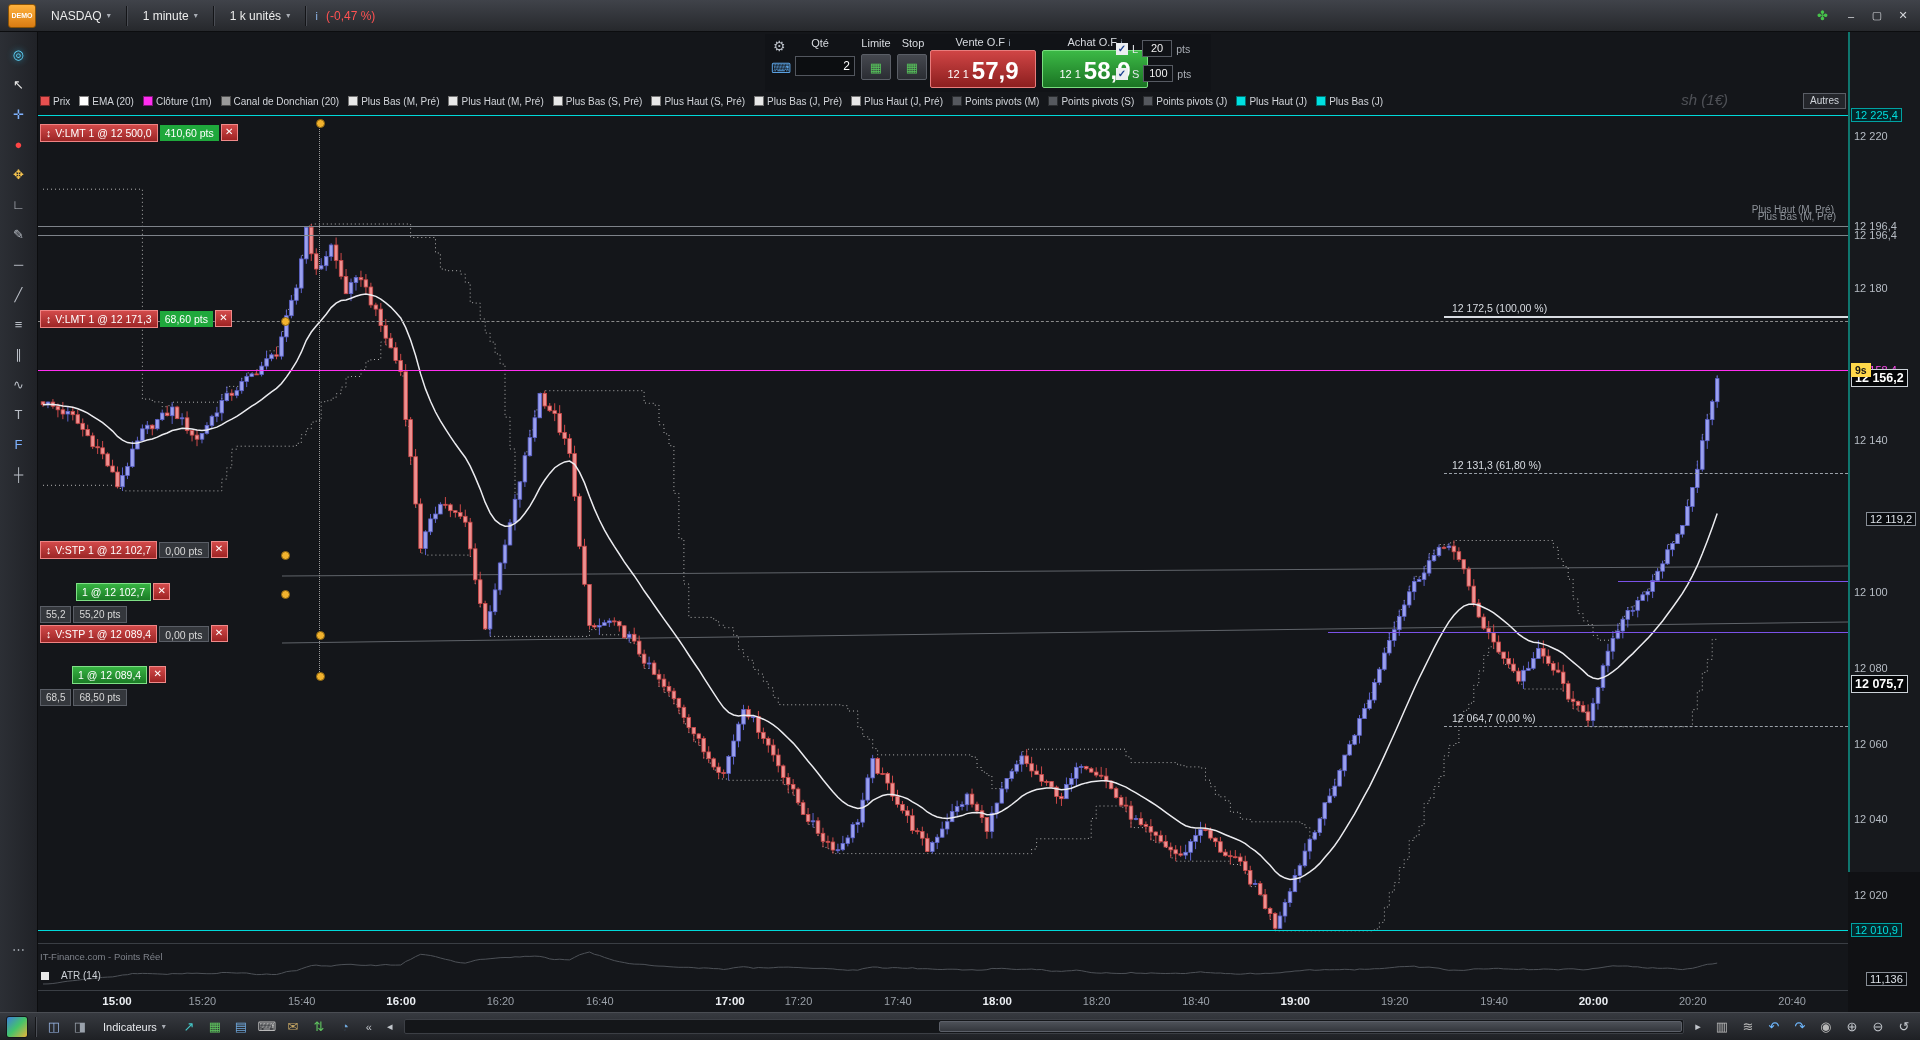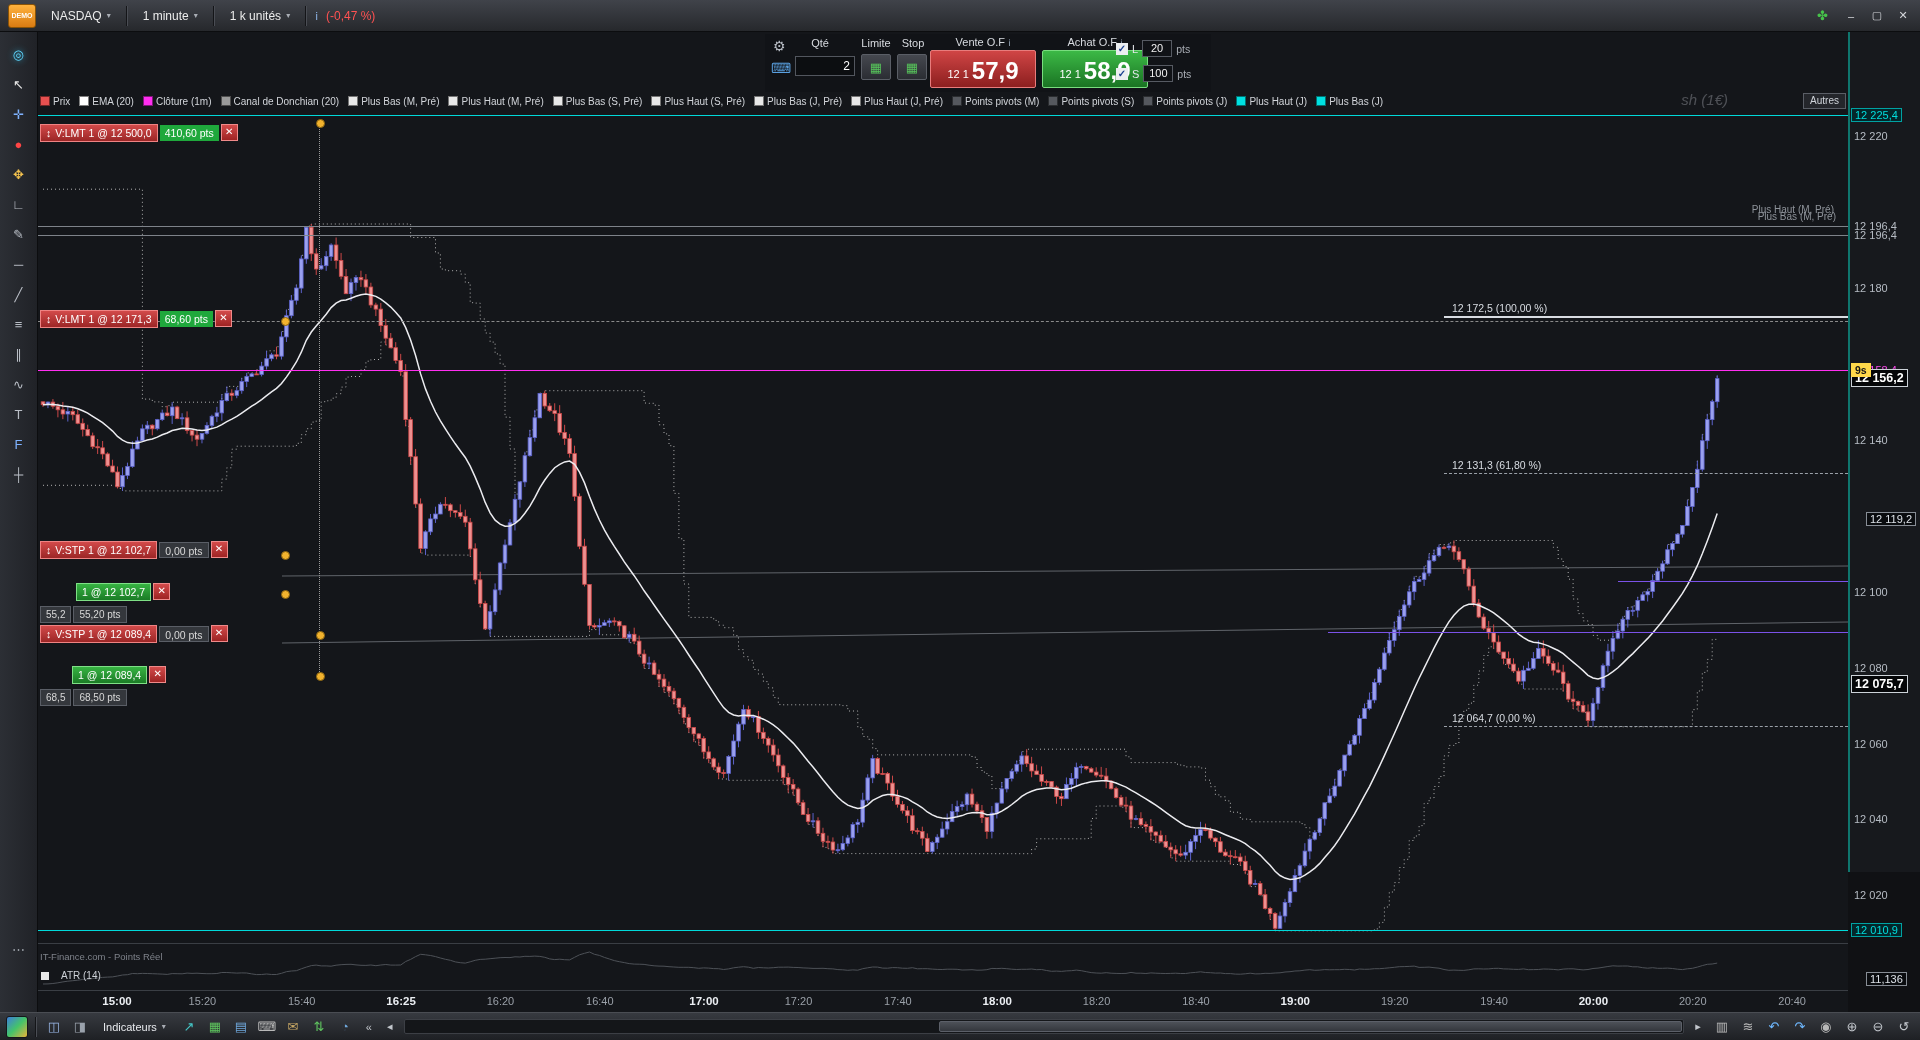--- a/index.html
+++ b/index.html
@@ -1033,24 +1033,24 @@
     <div class="axis-label plain" style="top: 787.46px;">12 040</div>
     <div class="axis-label plain" style="top: 863.4px;">12 020</div>
     <div class="axis-label cyan" style="top: 897.953px;">12 010,9</div>
     <div class="axis-label boxed" style="top: 947px;">11,136</div>
     <div id="countdown-badge" style="top: 337.895px;">9s</div>
   </div>
 <div id="time-axis">
     <div class="time-label bold" style="left: 80px; text-align: center;">15:00</div>
     <div class="time-label" style="left: 165.36px;">15:20</div>
     <div class="time-label" style="left: 264.72px;">15:40</div>
-    <div class="time-label bold" style="left: 364.08px;">16:25</div>
+    <div class="time-label bold" style="left: 364.08px;">16:00</div>
     <div class="time-label" style="left: 463.44px;">16:20</div>
     <div class="time-label" style="left: 562.8px;">16:40</div>
-    <div class="time-label bold" style="left: 667px;">17:00</div>
+    <div class="time-label bold" style="left: 693px;">17:00</div>
     <div class="time-label" style="left: 761.52px;">17:20</div>
     <div class="time-label" style="left: 860.88px;">17:40</div>
     <div class="time-label bold" style="left: 960.24px;">18:00</div>
     <div class="time-label" style="left: 1059.6px;">18:20</div>
     <div class="time-label" style="left: 1158.96px;">18:40</div>
     <div class="time-label bold" style="left: 1258.32px;">19:00</div>
     <div class="time-label" style="left: 1357.68px;">19:20</div>
     <div class="time-label" style="left: 1457.04px;">19:40</div>
     <div class="time-label bold" style="left: 1556.4px;">20:00</div>
     <div class="time-label" style="left: 1655.76px;">20:20</div>

